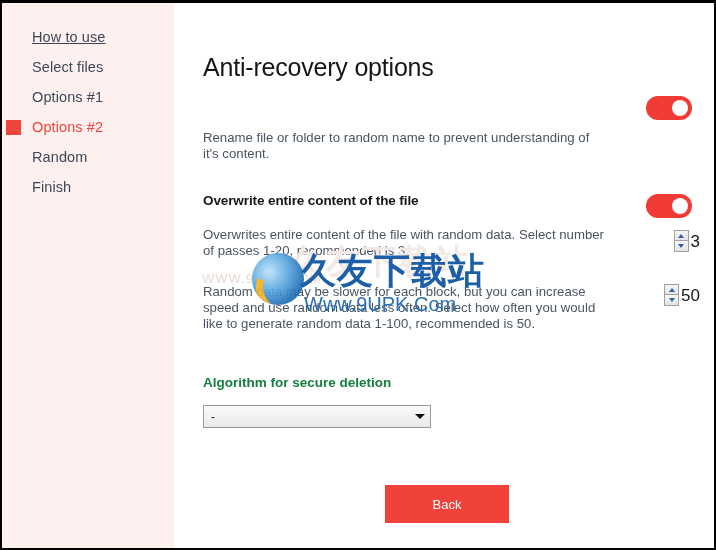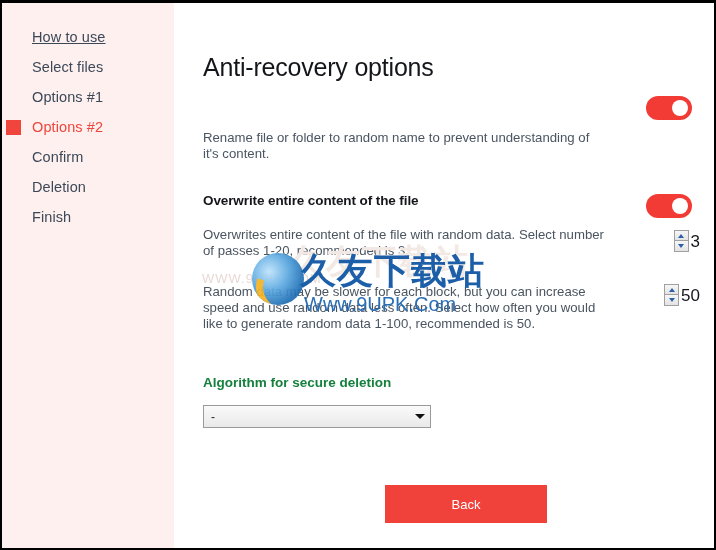--- a/index.html
+++ b/index.html
@@ -214,21 +214,21 @@
     background: #f0413a;
     color: #ffffff;
     font-size: 13px;
     display: flex;
     align-items: center;
     justify-content: center;
     border: none;
     cursor: pointer;
     font-family: "Liberation Sans", sans-serif;
   }
-  #btn-back { left: 211px; width: 162px; }
+  #btn-back { left: 211px; width: 124px; }
   #btn-next { left: 362px; width: 142px; }
 
   
   #watermark {
     position: absolute;
     left: 20px; top: 236px;
     width: 380px; height: 98px;
     pointer-events: none;
     user-select: none;
   }
@@ -304,25 +304,21 @@
     <div class="nav-item">
 
       <span class="nav-label">Options #1</span>
     </div>
     <div class="nav-item active">
       <span class="nav-marker"></span>
       <span class="nav-label">Options #2</span>
     </div>
     <div class="nav-item">
 
-      <span class="nav-label">Confirm</span>
-    </div>
-    <div class="nav-item">
-
-      <span class="nav-label">Deletion</span>
+      <span class="nav-label">Random</span>
     </div>
     <div class="nav-item">
 
       <span class="nav-label">Finish</span>
     </div>
   </nav>
 
   <div id="titlebar">
     <div class="win-btn" id="btn-more">
       <span>•••</span>

